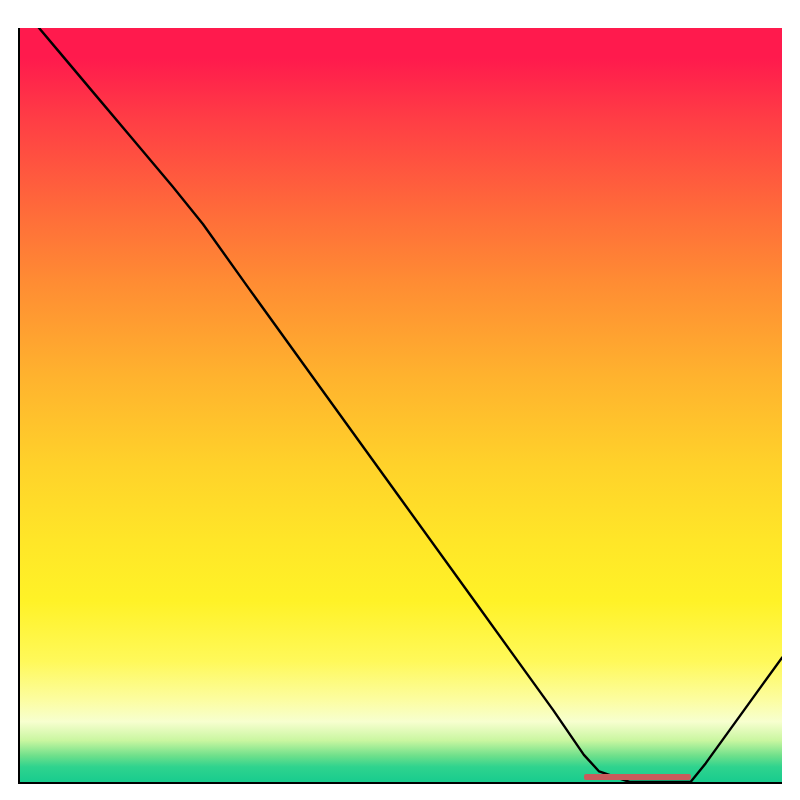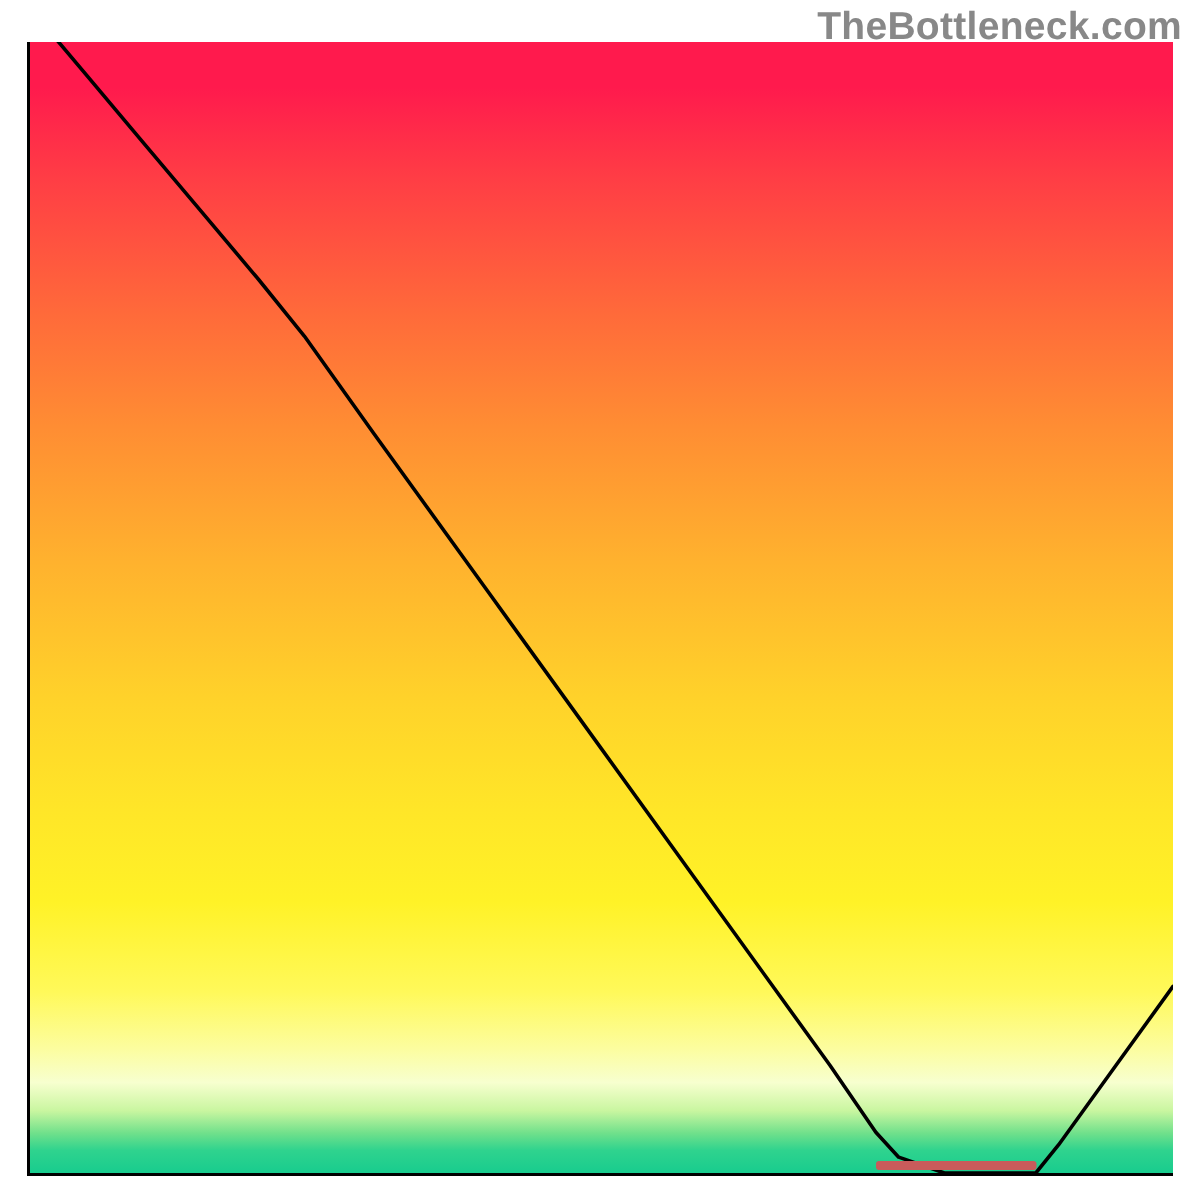--- a/index.html
+++ b/index.html
@@ -70,21 +70,20 @@
     height: 6px;
     background-color: #c95b5b;
     border-radius: 2px;
   }
 </style>
 </head>
 <body>
 
 <div class="stage">
 
-  <div class="watermark">TheBottleneck.com</div>
 
   <div class="plot">
     <div class="gradient"></div>
 
     <svg class="curve-svg" viewBox="0 0 100 100" preserveAspectRatio="none">
       <path id="curve-path" d="M0.000 -3.000 L5.000 3.000 L10.000 9.000 L15.000 15.000 L20.000 21.000 L24.000 26.000 L30.000 34.500 L40.000 48.500 L50.000 62.500 L60.000 76.500 L70.000 90.500 L74.000 96.400 L76.000 98.600 L80.000 100.000 L85.000 100.000 L88.000 100.000 L90.000 97.500 L95.000 90.500 L100.000 83.500" fill="none" vector-effect="non-scaling-stroke" stroke-width="2.4" stroke-linejoin="round" stroke-linecap="round" stroke="#000000"></path>
     </svg>
 
     <div id="trough" class="trough-marker" background-color="#c95b5b" style="left: 74%; width: 14%; bottom: calc(0.6% - 3px);"></div>
   </div>

